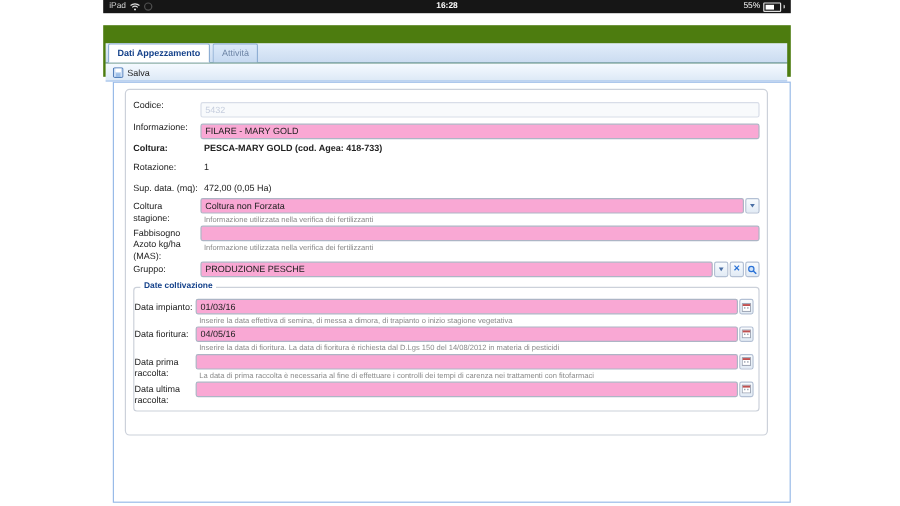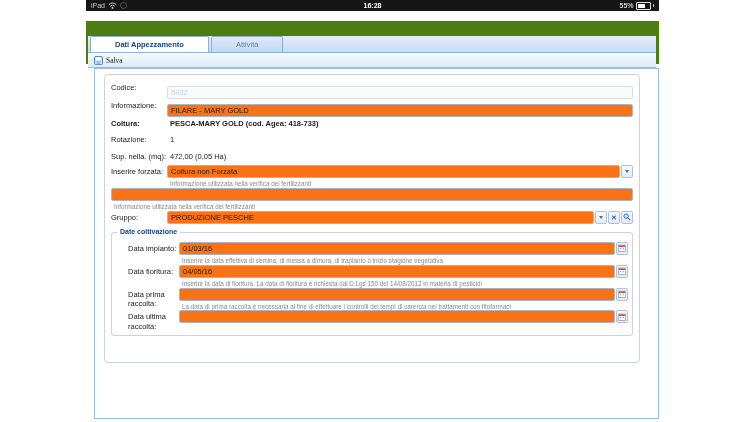--- a/index.html
+++ b/index.html
@@ -26,56 +26,56 @@
     color:var(--accent-green,#8ee09d);font-size:11px;cursor:pointer;}
   .chev{width:6px;height:6px;border-left:2px solid var(--accent-green,#8ee09d);
     border-bottom:2px solid var(--accent-green,#8ee09d);transform:rotate(45deg);margin-top:1px;}
   .nav-title{position:absolute;left:0;right:0;top:0;height:100%;display:flex;align-items:center;
     justify-content:center;color:var(--title-green,#d9f4de);font-size:11px;font-weight:500;}
 
   
   .tab-bar{position:absolute;top:36px;left:2px;width:568px;height:17px;box-sizing:border-box;
     background:linear-gradient(#e2edfa,#cbdcf1);border-bottom:1px solid var(--tabbar-border,#8db2e3);
     display:flex;align-items:flex-end;padding-left:2px;gap:2px;}
-  .tab{height:15px;padding:0 24px;display:flex;align-items:center;font-size:7.5px;
+  .tab{height:15px;padding:0 7px;display:flex;align-items:center;font-size:7.5px;
     border:1px solid #8eaed4;border-bottom:none;border-radius:2px 2px 0 0;cursor:pointer;white-space:nowrap;}
   .tab.active{background:#ffffff;color:var(--ext-blue-text,#15428b);font-weight:bold;}
   .tab.inactive{background:linear-gradient(#dbe9fa,#c6d9f1);color:#6e85a6;}
 
   
   .toolbar{position:absolute;top:53px;left:2px;width:568px;height:15px;box-sizing:border-box;
     background:linear-gradient(#f5faff,#dde9f6);border-bottom:1px solid var(--panel-border,#99bbe8);
-    display:flex;align-items:center;padding:0 3px;font-family:Liberation Serif, serif;}
+    display:flex;align-items:center;padding:0 3px;}
   .btn-salva{display:flex;align-items:center;gap:3px;font-size:7.5px;color:#222;padding:1px 3px;
     border-radius:2px;cursor:pointer;}
 
   
   .panel-body{position:absolute;top:68px;left:8px;width:563px;height:349px;background:#ffffff;
     border:1px solid var(--panel-border,#99bbe8);box-sizing:content-box;}
   .form-box{position:absolute;top:5px;left:9px;width:536px;height:289px;box-sizing:border-box;
     border:1px solid #ccd1da;border-radius:4px;padding:6px 6px 0 6px;overflow:hidden;}
 
   .row{display:flex;margin-bottom:0;}
   .lbl{width:56px;flex:none;font-size:7.5px;color:#222;padding-top:2px;line-height:1.25;}
   .fld{flex:1;min-width:0;}
   .fld-row{display:flex;align-items:flex-start;}
   .inp{box-sizing:border-box;flex:1;min-width:0;width:100%;height:13px;border:1px solid #adb5c5;
-    border-radius:2px;font-size:7.5px;padding:0 3px;color:#222;background:#f97316;font-family:inherit;outline:none;}
+    border-radius:2px;font-size:7.5px;padding:0 3px;color:#222;background:#f9a8d4;font-family:inherit;outline:none;}
   .inp.disabled{background:#f8fafc;border-color:#d8dde8;color:#c6cede;}
   .static{font-size:7.5px;color:#222;padding:2px 0 0 3px;line-height:9px;}
   .help{font-size:6.3px;color:var(--helper-gray,#8a8a8a);margin:2px 0 0 3px;line-height:1.25;}
 
   .trig{flex:none;width:12px;height:13px;margin-left:1px;border:1px solid #b3c0d4;border-radius:2px;
     background:linear-gradient(#f8fbfe,#e2ebf5);display:flex;align-items:center;justify-content:center;
     box-sizing:border-box;cursor:pointer;}
   .caret{width:0;height:0;border-left:2.5px solid transparent;border-right:2.5px solid transparent;
     border-top:3.5px solid #4a6fa5;}
   .xglyph{color:#2a71d6;font-size:7px;font-weight:bold;line-height:1;}
 
-  .fs{border:1px solid #ccd1da;border-radius:3px;margin-top:8px;padding:9px 4px 2px 16px;position:relative;}
+  .fs{border:1px solid #ccd1da;border-radius:3px;margin-top:8px;padding:9px 4px 2px 0;position:relative;}
   .fs .lbl{width:51px;}
   .fs-legend{position:absolute;top:-5px;left:5px;background:#fff;padding:0 3px;font-size:7px;
     font-weight:bold;color:var(--ext-blue-text,#15428b);}
 </style>
 </head>
 <body>
 
 <div class="device">
 
   <div class="status-bar">
@@ -143,40 +143,41 @@
       </div>
 
       <div class="row" style="margin-bottom:5px;">
         <div class="lbl">Rotazione:</div>
         <div class="fld">
             <div class="static">1</div>
           </div>
       </div>
 
       <div class="row" style="margin-bottom:4px;">
-        <div class="lbl">Sup. nella. (mq):</div>
+        <div class="lbl">Sup. data. (mq):</div>
         <div class="fld">
             <div class="static">472,00 (0,05 Ha)</div>
           </div>
       </div>
 
       <div class="row">
-        <div class="lbl">Inserire forzata:</div>
+        <div class="lbl">Coltura stagione:</div>
         <div class="fld">
           <div class="fld-row">
             <input class="inp" readonly="" value="Coltura non Forzata" style="">
             <span class="trig">
               <span class="caret"></span>
             </span>
           </div>
           <div class="help">Informazione utilizzata nella verifica dei fertilizzanti</div>
         </div>
       </div>
 
       <div class="row">
+        <div class="lbl">Fabbisogno Azoto kg/ha (MAS):</div>
         <div class="fld">
           <div class="fld-row">
             <input class="inp" value="" style="">
           </div>
           <div class="help">Informazione utilizzata nella verifica dei fertilizzanti</div>
         </div>
       </div>
 
       <div class="row">
         <div class="lbl">Gruppo:</div>

